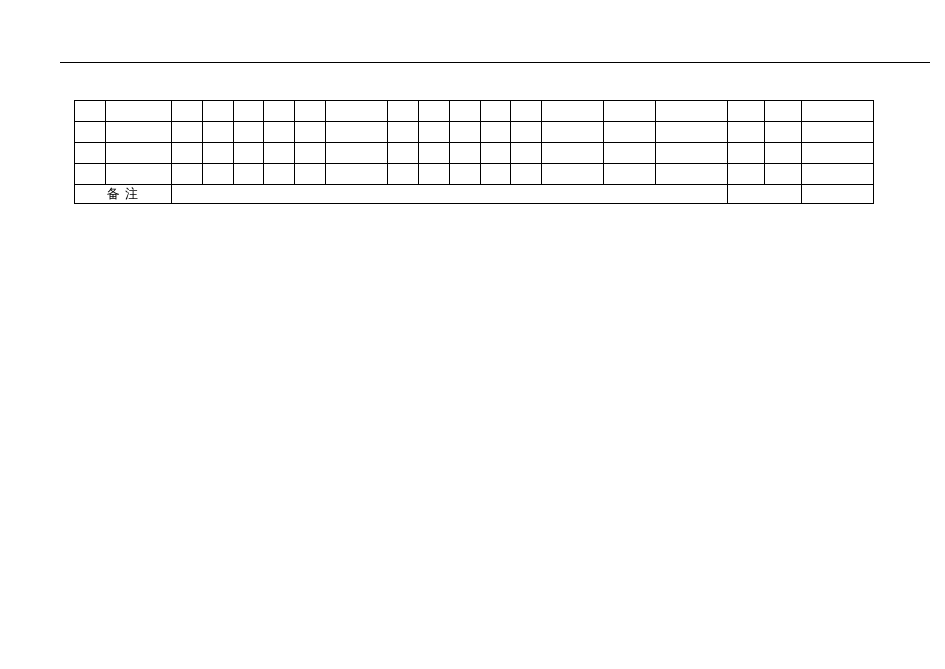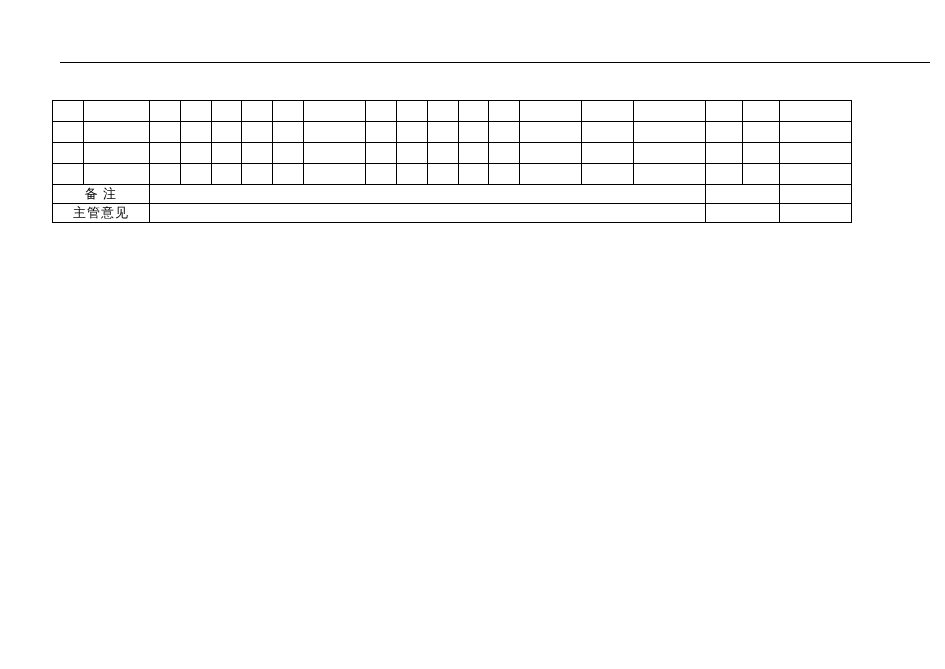--- a/index.html
+++ b/index.html
@@ -13,21 +13,21 @@
     .hr-line {
       position: absolute;
       top: 62px;
       left: 60px;
       width: 870px;
       border-top: 1.5px solid #000;
     }
     .form-wrap {
       position: absolute;
       top: 100px;
-      left: 52px;
+      left: 74px;
       width: 800px;
     }
     table {
       border-collapse: collapse;
       width: 800px;
       table-layout: fixed;
     }
     td {
       border: 1px solid #000;
       height: 21px;
@@ -157,21 +157,15 @@
           <td></td>
           <td></td>
           <td></td>
       </tr>
       <tr class="row-foot">
         <td colspan="2" class="label">备  注</td>
         <td colspan="14"></td>
         <td colspan="2"></td>
         <td></td>
       </tr>
-      <tr class="row-foot">
-        <td colspan="2" class="label">主管意见</td>
-        <td colspan="14"></td>
-        <td colspan="2"></td>
-        <td></td>
-      </tr>
     </tbody>
   </table>
 </div>
 
 </body></html>

